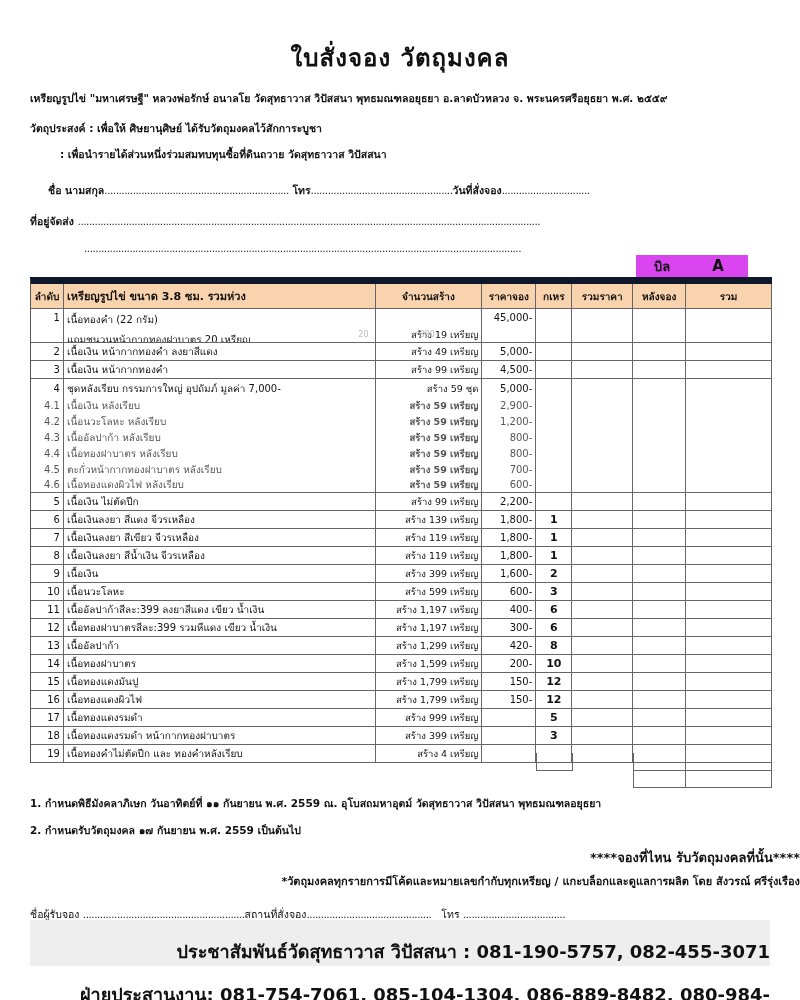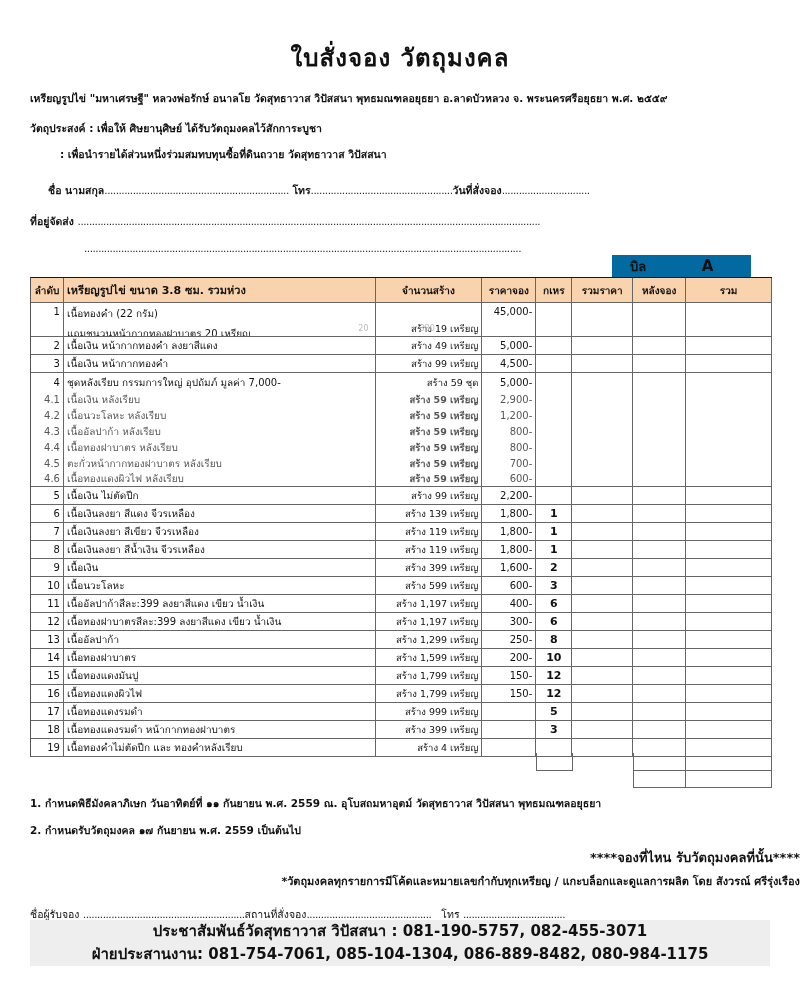--- a/index.html
+++ b/index.html
@@ -10,21 +10,21 @@
 
   .title { left: 0; width: 800px; top: 38px; text-align: center; font-size: 24px; font-weight: bold; letter-spacing: 1px; }
   .intro { left: 30px; top: 90px; font-size: 10.5px; font-weight: bold; }
   .purpose1 { left: 30px; top: 120px; font-size: 10.5px; font-weight: bold; }
   .purpose2 { left: 60px; top: 146px; font-size: 10.5px; font-weight: bold; }
 
   .fieldline { font-size: 10.5px; font-weight: bold; }
   .dots { font-weight: normal; color: #222; letter-spacing: -0.5px; }
 
   
-  .tbl { position: absolute; left: 30px; top: 277px; width: 742px; border-top: 1px solid #0f172a; border-left: 1px solid #555; }
+  .tbl { position: absolute; left: 30px; top: 277px; width: 742px; border-top: 7px solid #0f172a; border-left: 1px solid #555; }
   .row { display: flex; border-bottom: 1px solid #666; }
   .row.nb { border-bottom: none; }
   .row.last-sub { border-bottom: 1px solid #666; }
   .cell { border-right: 1px solid #666; font-size: 10px; display: flex; align-items: center; padding: 0 3px; overflow: hidden; white-space: nowrap; }
   .c-no { width: 33px; justify-content: flex-end; }
   .c-item { width: 312px; }
   .c-qty { width: 107px; justify-content: flex-end; font-size: 9.5px; }
   .c-price { width: 54px; justify-content: flex-end; }
   .c-count { width: 36px; justify-content: center; font-weight: bold; font-size: 11px; }
   .c-total { width: 61px; }
@@ -34,31 +34,31 @@
   .head .cell { font-weight: bold; justify-content: center; font-size: 10px; }
   .head .c-item { justify-content: flex-start; font-size: 11px; }
   .r1 { height: 34px; }
   .r1 .cell { align-items: flex-start; padding-top: 3px; }
   .r { height: 18px; }
   .rs { height: 16px; }
   .sub { color: #555; }
   .sub .c-qty { font-weight: bold; color: #555; }
   .grey { color: #bbb; font-size: 8px; }
 
-  .bill { position: absolute; left: 612px; top: 255px; width: 139px; height: 22px; background: #0369a1; display: flex; font-weight: bold; font-size: 13px; align-items: center; }
+  .bill { position: absolute; left: 636px; top: 255px; width: 112px; height: 22px; background: #d946ef; display: flex; font-weight: bold; font-size: 13px; align-items: center; }
   .bill .lbl { width: 52px; text-align: center; }
   .bill .val { flex: 1; text-align: center; font-size: 15px; }
 
   .extra { position: absolute; border: 1px solid #666; }
 
   .note { left: 30px; font-size: 10.5px; font-weight: bold; }
   .center { left: 0; width: 800px; text-align: right; font-weight: bold; padding-left: 33px; }
 
   .contact { position: absolute; left: 30px; top: 920px; width: 740px; height: 46px; background: #eeeeee; }
-  .contact div { text-align: center; font-weight: bold; font-size: 15px; height: 23px; line-height: 23px; }
+  .contact div { text-align: right; font-weight: bold; font-size: 18px; height: 23px; line-height: 23px; margin-top: 20px; }
 </style>
 </head>
 <body>
 
 <div class="abs title">ใบสั่งจอง วัตถุมงคล</div>
 <div class="abs intro">เหรียญรูปไข่ "มหาเศรษฐี" หลวงพ่อรักษ์ อนาลโย วัดสุทธาวาส วิปัสสนา พุทธมณฑลอยุธยา อ.ลาดบัวหลวง จ. พระนครศรีอยุธยา พ.ศ. ๒๕๕๙</div>
 <div class="abs purpose1">วัตถุประสงค์ : เพื่อให้ ศิษยานุศิษย์ ได้รับวัตถุมงคลไว้สักการะบูชา</div>
 <div class="abs purpose2">: เพื่อนำรายได้ส่วนหนึ่งร่วมสมทบทุนซื้อที่ดินถวาย วัดสุทธาวาส วิปัสสนา</div>
 
 <div class="abs fieldline" style="left:48px; top:182px;">
@@ -269,33 +269,33 @@
         <div class="cell c-item">เนื้ออัลปาก้าสีละ:399 ลงยาสีแดง          เขียว          น้ำเงิน</div>
         <div class="cell c-qty">สร้าง 1,197 เหรียญ</div>
         <div class="cell c-price">400-</div>
         <div class="cell c-count">6</div>
         <div class="cell c-total"></div>
         <div class="cell c-after"></div>
         <div class="cell c-sum"></div>
       </div>
       <div class="row r">
         <div class="cell c-no">12</div>
-        <div class="cell c-item">เนื้อทองฝาบาตรสีละ:399 ลงยาสีแดง        เขียว        น้ำเงิน</div>
+        <div class="cell c-item">เนื้อทองฝาบาตรสีละ:399 รวมหีแดง        เขียว        น้ำเงิน</div>
         <div class="cell c-qty">สร้าง 1,197 เหรียญ</div>
         <div class="cell c-price">300-</div>
         <div class="cell c-count">6</div>
         <div class="cell c-total"></div>
         <div class="cell c-after"></div>
         <div class="cell c-sum"></div>
       </div>
       <div class="row r">
         <div class="cell c-no">13</div>
         <div class="cell c-item">เนื้ออัลปาก้า</div>
         <div class="cell c-qty">สร้าง 1,299 เหรียญ</div>
-        <div class="cell c-price">250-</div>
+        <div class="cell c-price">420-</div>
         <div class="cell c-count">8</div>
         <div class="cell c-total"></div>
         <div class="cell c-after"></div>
         <div class="cell c-sum"></div>
       </div>
       <div class="row r">
         <div class="cell c-no">14</div>
         <div class="cell c-item">เนื้อทองฝาบาตร</div>
         <div class="cell c-qty">สร้าง 1,599 เหรียญ</div>
         <div class="cell c-price">200-</div>

